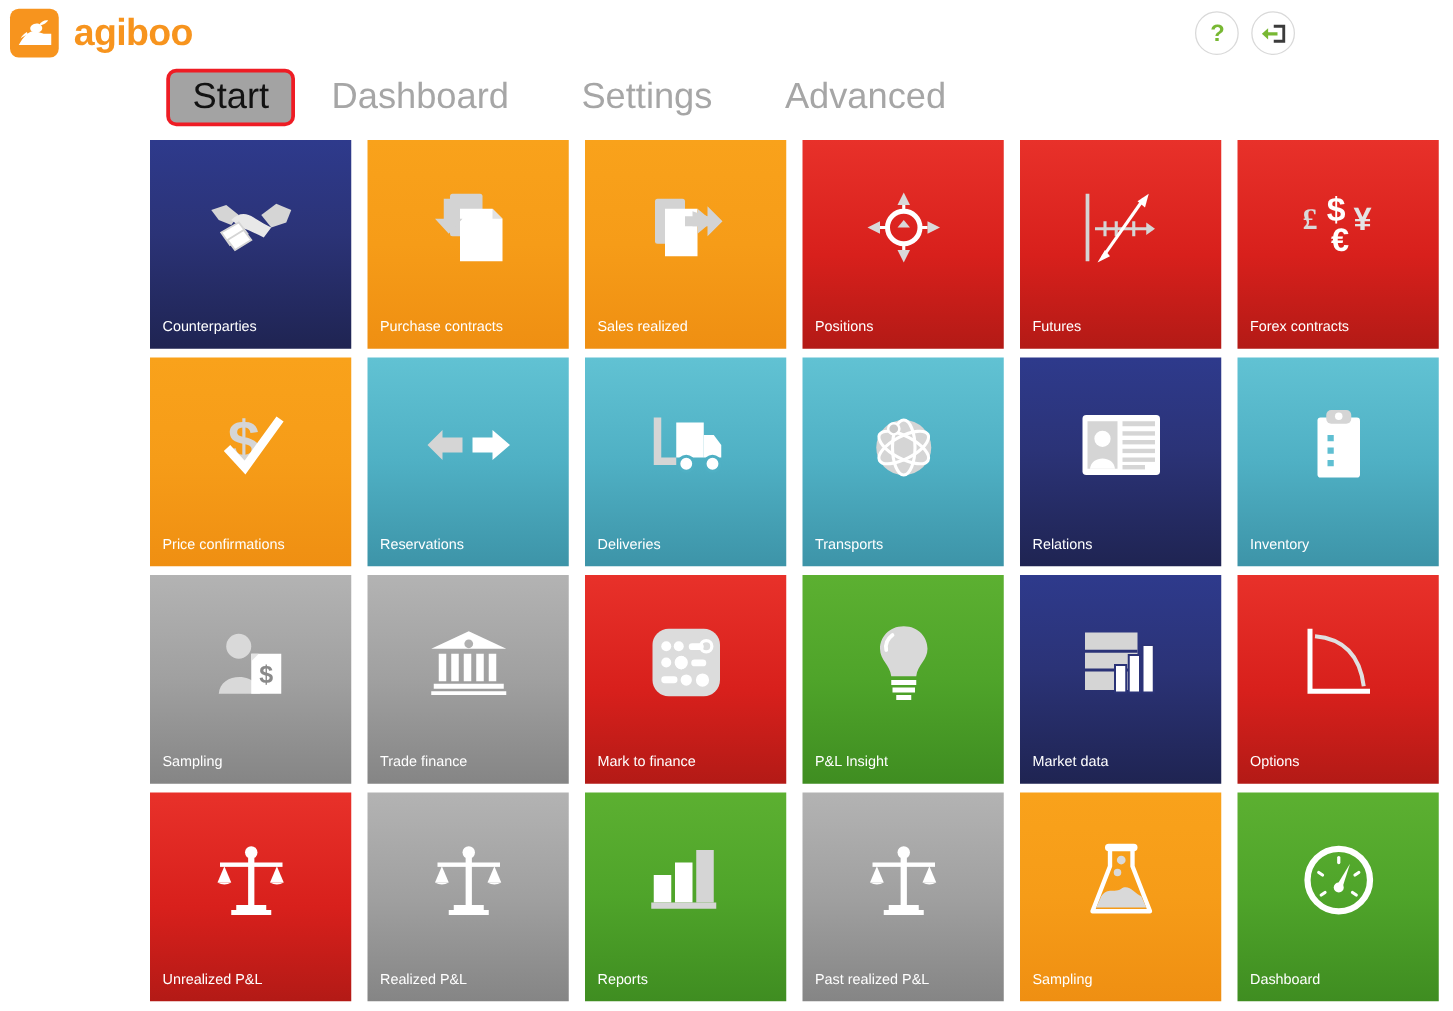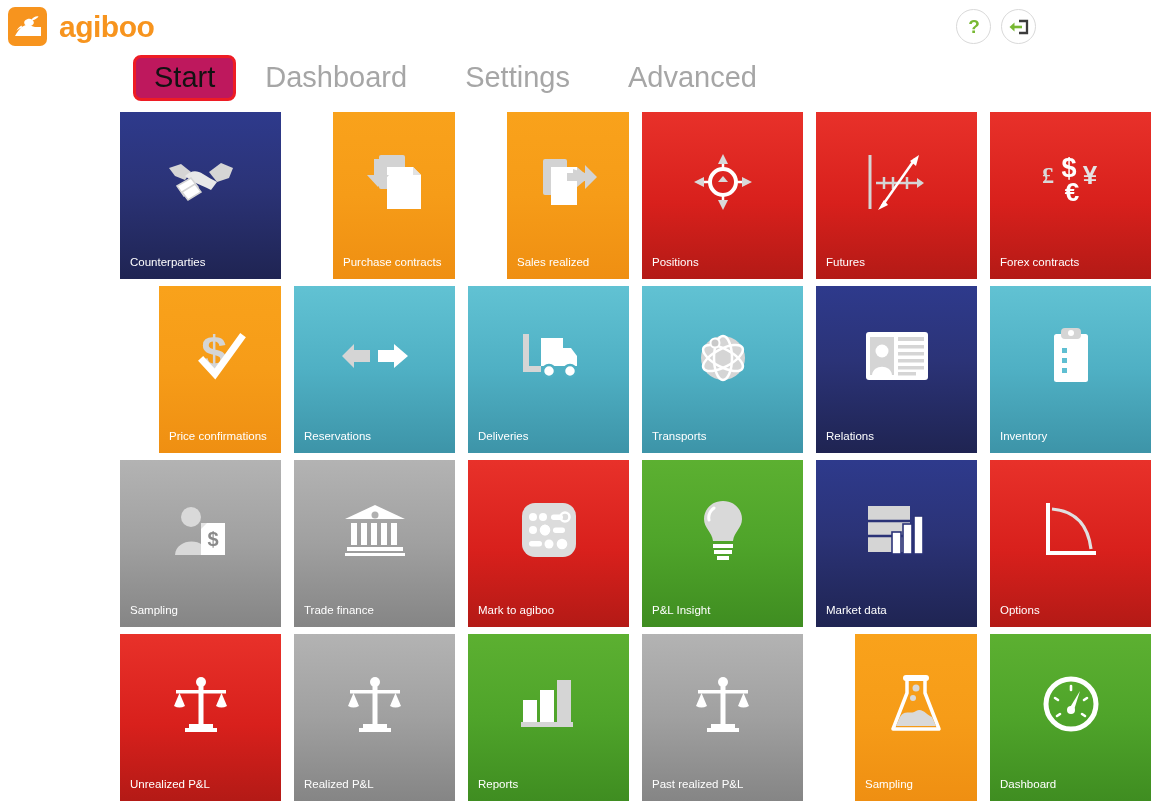--- a/index.html
+++ b/index.html
@@ -67,21 +67,21 @@
     cursor: pointer;
     white-space: nowrap;
     line-height: 1.2;
     background: transparent;
     border: 3px solid transparent;
     border-radius: 8px;
   }
   .nav-tab.is-active {
     color: #121212;
     border-color: #ee1c24;
-    background: #be185d;
+    background: #a3a3a3;
     padding: 2px 18px 4px 18px;
   }
 
   
   #tile-grid {
     position: absolute;
     left: 120px; top: 112px;
     width: 1034px;
     display: grid;
     grid-template-columns: repeat(6, 161px);
@@ -108,21 +108,21 @@
     left: 10px;
     bottom: 9px;
     color: #ffffff;
     font-size: 11.5px;
     line-height: 1.2;
     white-space: nowrap;
   }
 
   
   .c-navy   { background: linear-gradient(180deg, #2e3a8c 0%, #2b3377 45%, #1f2452 100%); }
-  .c-orange { background: linear-gradient(180deg, #f9a21b 0%, #f69c18 50%, #ef8f12 100%); margin-left: 39px; }
+  .c-orange { background: linear-gradient(180deg, #f9a21b 0%, #f69c18 50%, #ef8f12 100%); }
   .c-red    { background: linear-gradient(180deg, #e8312a 0%, #d8201c 55%, #b31a16 100%); }
   .c-teal   { background: linear-gradient(180deg, #61c2d3 0%, #4fb0c4 50%, #3d94a8 100%); }
   .c-gray   { background: linear-gradient(180deg, #b3b3b3 0%, #a0a0a0 50%, #858585 100%); }
   .c-green  { background: linear-gradient(180deg, #5cb031 0%, #4fa42a 50%, #3f8d21 100%); }
 
   svg { display: block; }
 </style>
 </head>
 <body>
 
@@ -383,21 +383,21 @@
           <circle cx="29" cy="43" r="4.5"></circle>
           <circle cx="42" cy="43" r="4"></circle>
         </g>
         <g fill="none" stroke="#ffffff" stroke-width="2.6">
           <circle cx="45" cy="16" r="4.5"></circle>
           <circle cx="25" cy="29" r="4"></circle>
           <circle cx="42" cy="43" r="4"></circle>
         </g>
       </svg>
     </div>
-    <div class="tile-label">Mark to agiboo</div>
+    <div class="tile-label">Mark to finance</div>
   </div>
 
   <div class="tile c-green">
     <div class="tile-icon">
       <svg width="46" height="62" viewBox="0 0 46 62" aria-hidden="true">
         <path d="M23 2 C35 2, 42 11, 42 20 C42 29, 34 33, 33 42 H13 C12 33, 4 29, 4 20 C4 11, 11 2, 23 2 Z" fill="#d9d9d9"></path>
         <path d="M14 9 C10 12, 8 16, 9 21" fill="none" stroke="#ffffff" stroke-width="3" stroke-linecap="round"></path>
         <rect x="13" y="45" width="20" height="4" fill="#ffffff"></rect>
         <rect x="14" y="51" width="18" height="4" fill="#ffffff"></rect>
         <rect x="17" y="57" width="12" height="4" fill="#ffffff"></rect>

